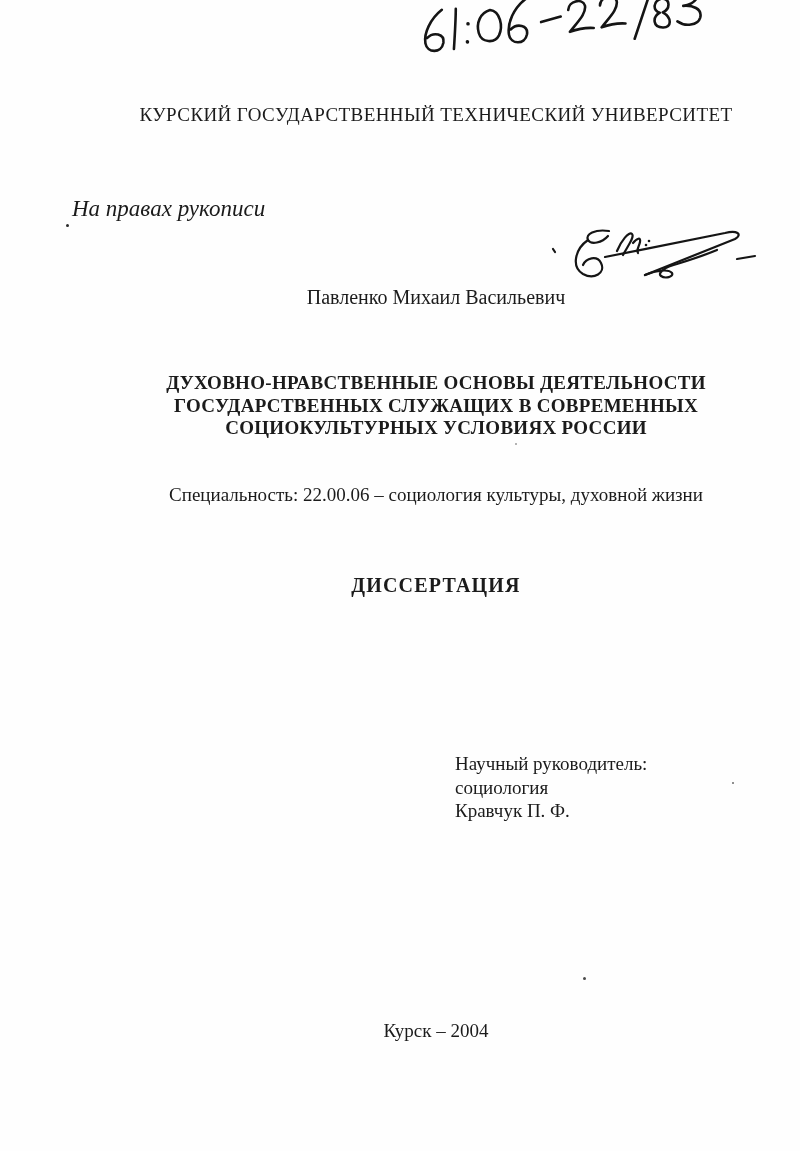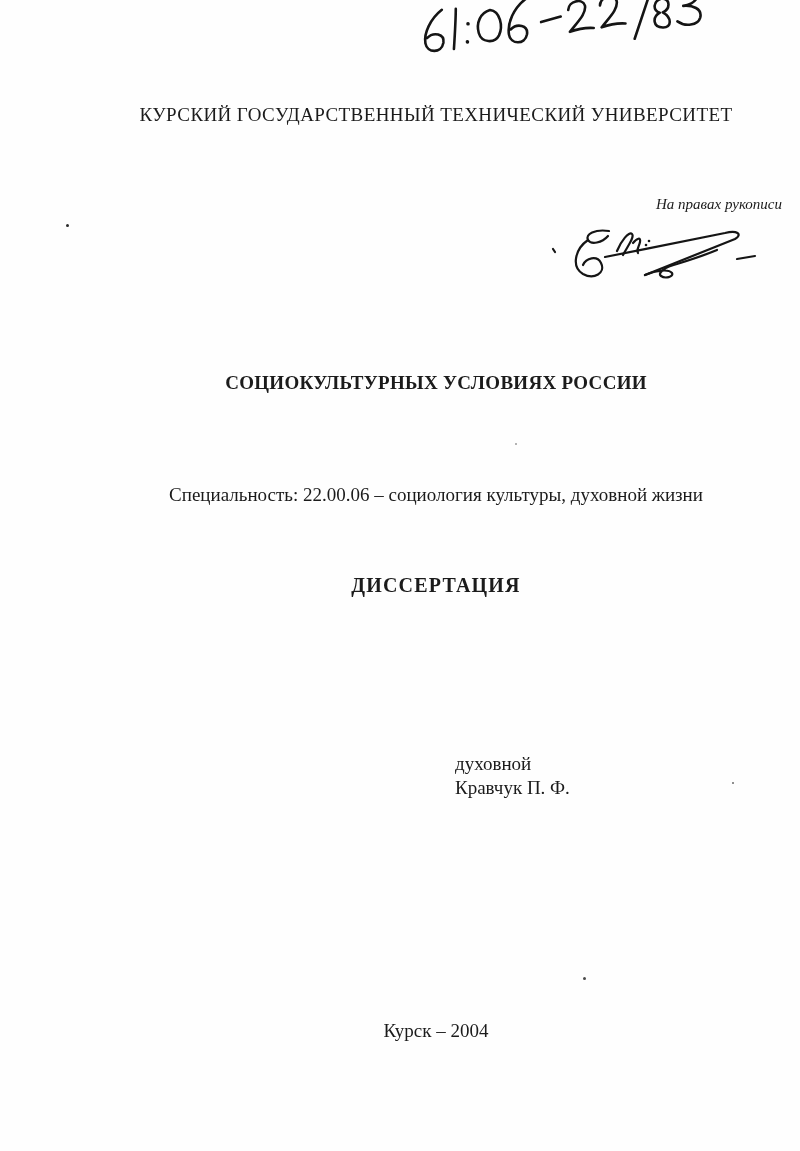--- a/index.html
+++ b/index.html
@@ -24,25 +24,24 @@
     text-align: center;
   }
   .university {
     top: 103px;
     font-size: 19px;
     letter-spacing: 0.4px;
     line-height: 24px;
   }
   .manuscript-note {
     top: 196px;
-    text-align: right;
-    padding-right: 18px;
+    text-align: left;
     box-sizing: border-box;
     font-style: italic;
-    font-size: 15px;
+    font-size: 23px;
   }
   .author {
     top: 286px;
     font-size: 20px;
   }
   .title {
     top: 372px;
     font-weight: bold;
     font-size: 19px;
     line-height: 22.5px;
@@ -130,32 +129,36 @@
       <path d="M72,34 C76,24 84,14 87,17 C90,20 82,30 78,38"></path>
       <path d="M88,26 C92,21 96,20 95,25 C94,30 91,33 93,36"></path>
       <path d="M60,40 C100,32 150,22 180,16 C192,13 198,17 190,22 L100,58"></path>
       <path d="M100,58 C112,53 124,52 127,56 C129,60 120,62 116,59 C112,56 120,50 132,47 C145,43 160,38 172,33"></path>
       <path d="M192,42 L210,39"></path>
     </g>
     <circle class="hw-dot" cx="101" cy="28" r="1.3"></circle>
     <circle class="hw-dot" cx="104" cy="24" r="1.3"></circle>
   </svg>
 
+  <div class="abs col author">Павленко Михаил Васильевич</div>
 
   <div class="abs col title">
+    <div>ДУХОВНО-НРАВСТВЕННЫЕ ОСНОВЫ ДЕЯТЕЛЬНОСТИ</div>
+    <div>ГОСУДАРСТВЕННЫХ СЛУЖАЩИХ В СОВРЕМЕННЫХ</div>
     <div>СОЦИОКУЛЬТУРНЫХ УСЛОВИЯХ РОССИИ</div>
   </div>
 
   <div class="abs col specialty">Специальность: 22.00.06 – социология культуры, духовной жизни</div>
 
   <div class="abs col doc-type">ДИССЕРТАЦИЯ</div>
 
 
   <div class="abs advisor">
-    <div>духовной</div>
+    <div>Научный руководитель:</div>
+    <div>социология</div>
     <div class="name">Кравчук П. Ф.</div>
   </div>
 
   <div class="abs col city-year">Курск – 2004</div>
 
   <div id="speck-1" class="abs speck"></div>
   <div id="speck-2" class="abs speck"></div>
   <div id="speck-3" class="abs speck"></div>
   <div id="speck-4" class="abs speck"></div>
 

